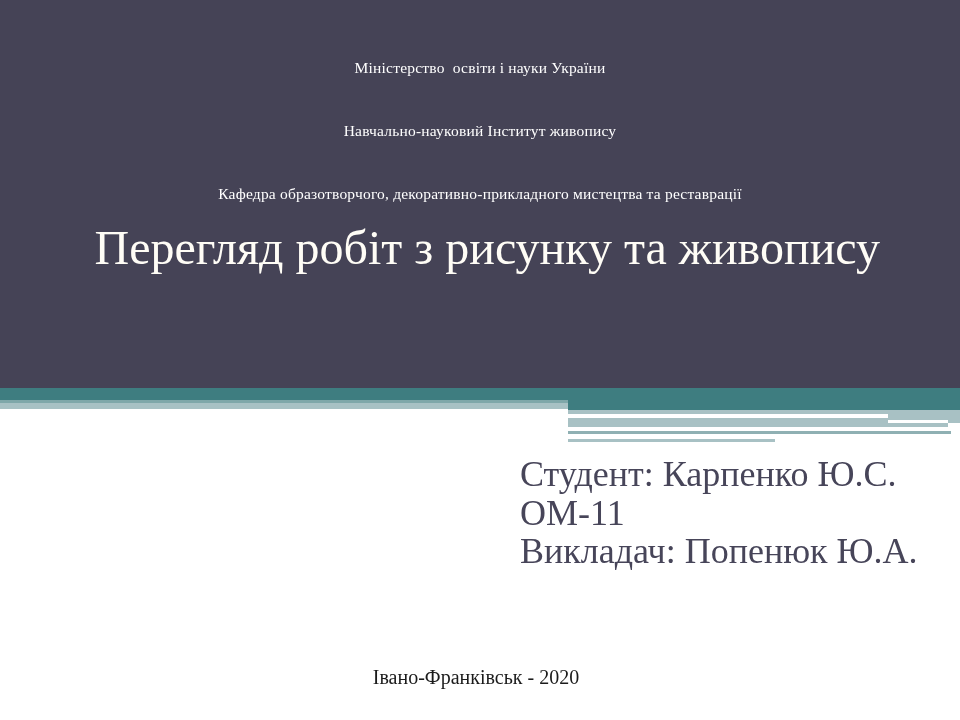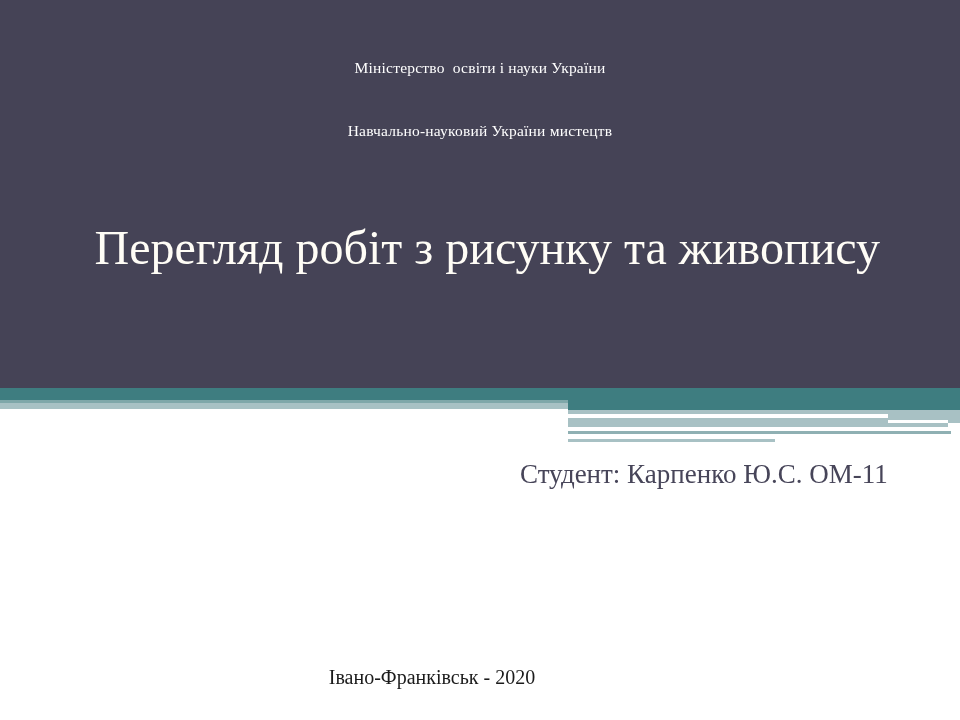--- a/index.html
+++ b/index.html
@@ -52,60 +52,63 @@
   .band-cut-2          { left: 888px; top: 420px;   width: 60px;  height: 3px;  background: #ffffff; }
   .band-cut-3          { left: 948px; top: 423px;   width: 12px;  height: 4px;  background: #ffffff; }
   .band-line-a         { left: 568px; top: 431px;   width: 383px; height: 3px; }
   .band-line-b         { left: 568px; top: 438.5px; width: 207px; height: 3px; }
   
   .subtitle-block {
     position: absolute;
     left: 520px; top: 455px;
     width: 420px;
     color: #474559;
-    font-size: 27px;
+    font-size: 36px;
     line-height: 38.5px;
     font-family: Liberation Serif, serif;
   }
   
   .footer-line {
     position: absolute;
     left: 0; top: 665px;
     width: 864px;
     text-align: center;
     color: #1b1b1b;
     font-size: 20px;
     line-height: 25px;
+    padding-left: 44px;
   }
 </style>
 </head>
 <body>
 
 <div class="slide">
 
   <div class="dark-panel" style="background-color: rgb(69, 67, 86);">
 
     <div class="header-block">
       <div>Міністерство  освіти і науки України</div>
-      <div>Навчально-науковий України мистецтв</div>
+      <div>Навчально-науковий Інститут живопису</div>
+      <div>Кафедра образотворчого, декоративно-прикладного мистецтва та реставрації</div>
     </div>
 
     <div class="slide-title" style="color: rgb(255, 253, 246);">Перегляд робіт з рисунку та живопису</div>
   </div>
 
   <div class="band band-teal-full" style="background-color: rgb(62, 125, 128);"></div>
   <div class="band band-pale-mid-left" style="background-color: rgb(127, 167, 169);"></div>
   <div class="band band-pale-left" style="background-color: rgb(168, 193, 196);"></div>
   <div class="band band-teal-right" style="background-color: rgb(62, 125, 128);"></div>
   <div class="band band-pale-right" style="background-color: rgb(168, 193, 196);"></div>
   <div class="band band-cut-1"></div>
   <div class="band band-cut-2"></div>
   <div class="band band-cut-3"></div>
   <div class="band band-line-a" style="background-color: rgb(143, 176, 179);"></div>
   <div class="band band-line-b" style="background-color: rgb(168, 193, 196);"></div>
 
   <div class="subtitle-block" style="color: rgb(71, 69, 89);">
     <div>Студент: Карпенко Ю.С. ОМ-11</div>
+    <div>Викладач: Попенюк Ю.А.</div>
   </div>
 
   <div class="footer-line" style="color: rgb(27, 27, 27);">Івано-Франківськ - 2020</div>
 
 </div>
 
 </body></html>

